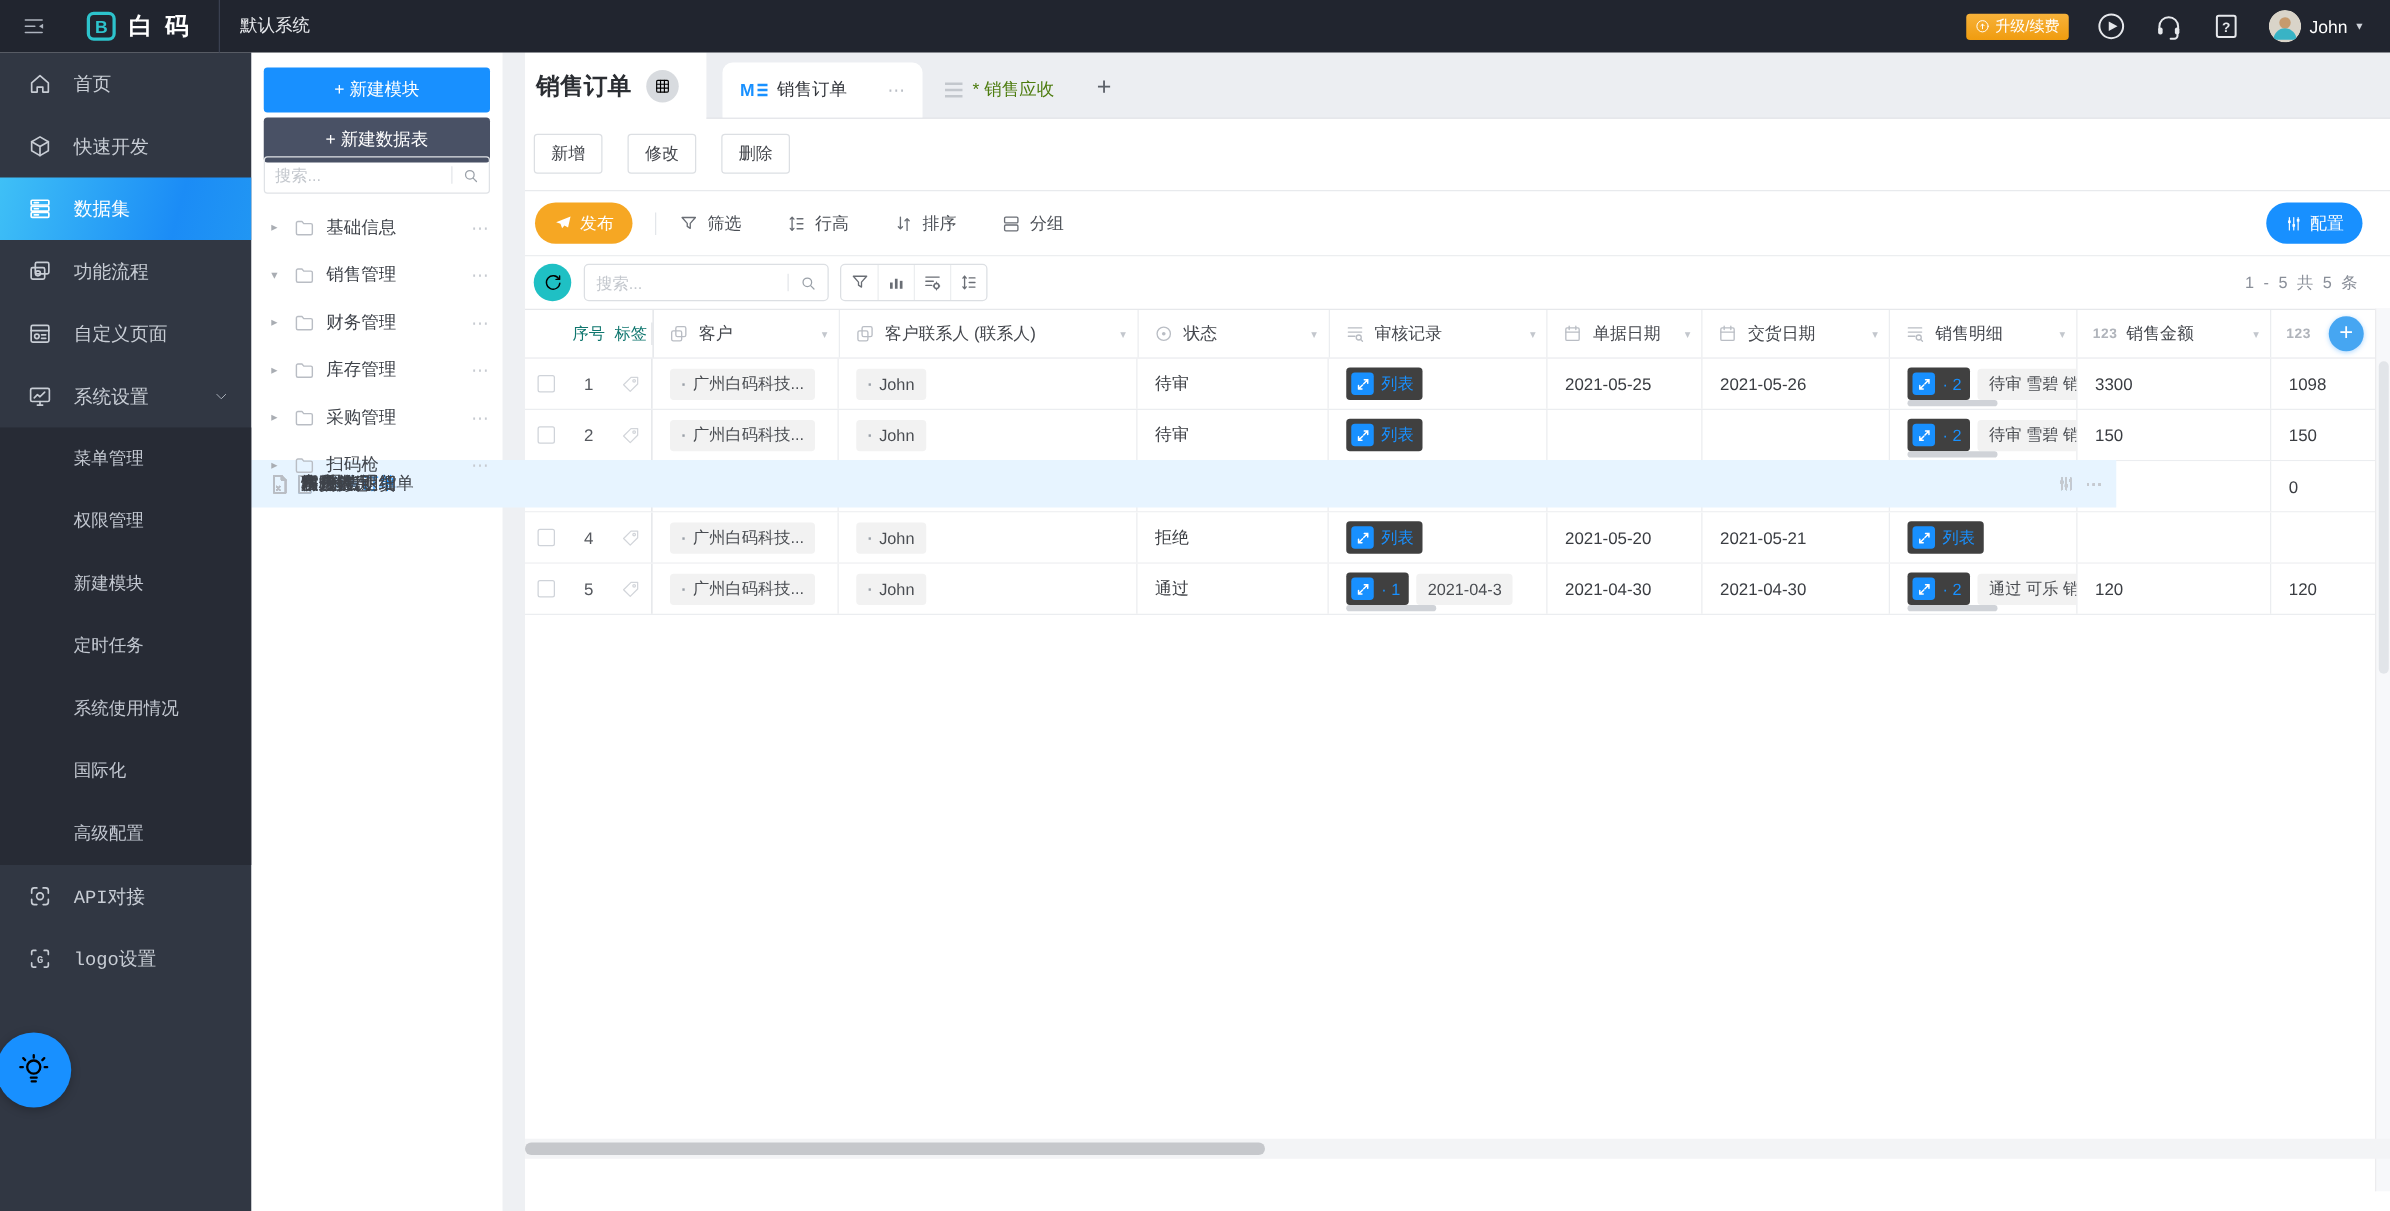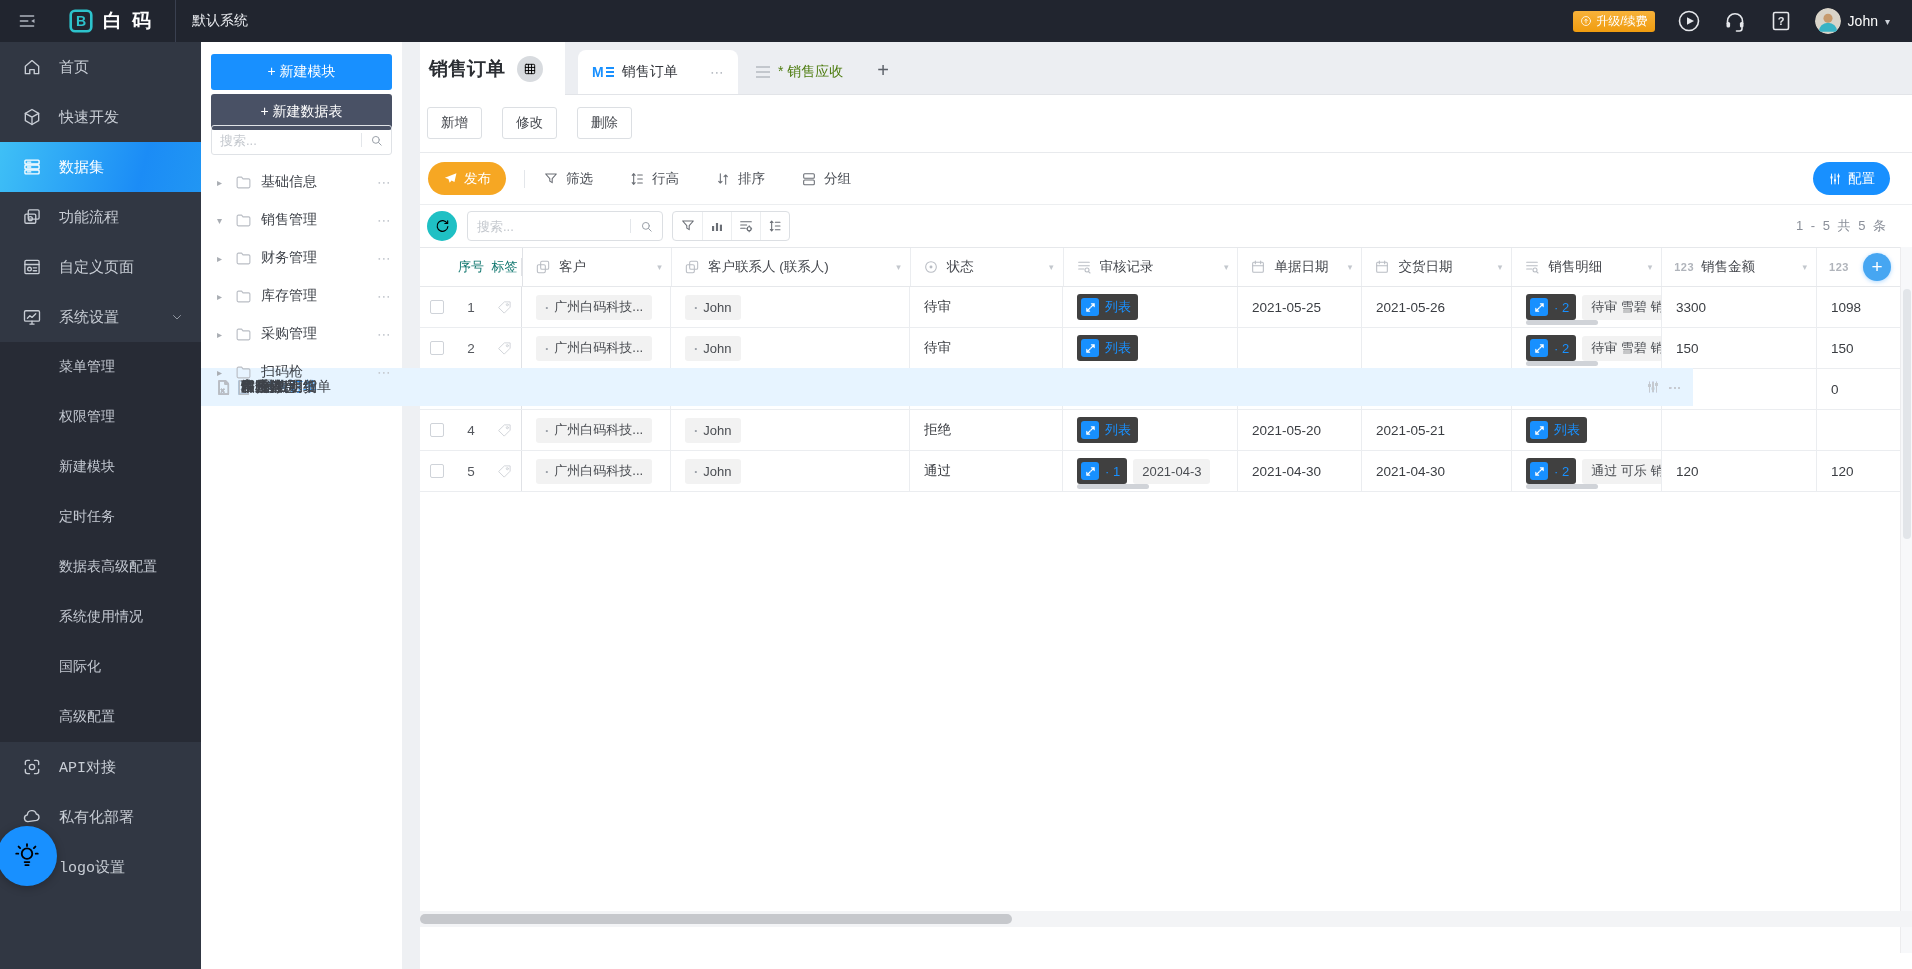--- a/index.html
+++ b/index.html
@@ -255,44 +255,35 @@
     <div class="sbItem">
         <span>权限管理</span>
       </div>
     <div class="sbItem">
         <span>新建模块</span>
       </div>
     <div class="sbItem">
         <span>定时任务</span>
       </div>
     <div class="sbItem">
-        <span>数据表高级配置</span>
-      </div>
-    <div class="sbItem">
         <span>系统使用情况</span>
       </div>
     <div class="sbItem">
         <span>国际化</span>
       </div>
     <div class="sbItem">
         <span>高级配置</span>
       </div>
   </div>
   <div class="sbItem">
     <svg class="sic oicon" viewBox="0 0 24 24">
         <circle cx="12" cy="12" r="3.2"></circle>
         <path d="M9 4H6.5A2.5 2.5 0 0 0 4 6.5V9M15 4h2.5A2.5 2.5 0 0 1 20 6.5V9M9 20H6.5A2.5 2.5 0 0 1 4 17.5V15M15 20h2.5a2.5 2.5 0 0 0 2.5-2.5V15"></path>
       </svg>
     <span>API对接</span>
-  </div>
-  <div class="sbItem">
-    <svg class="sic oicon" viewBox="0 0 24 24">
-        <path d="M7 17.5a4 4 0 0 1-.6-7.96A5.5 5.5 0 0 1 17.2 8.4a3.9 3.9 0 0 1 .3 7.6z"></path>
-      </svg>
-    <span>私有化部署</span>
   </div>
   <div class="sbItem">
     <svg class="sic oicon" viewBox="0 0 24 24">
         <path d="M4 8V5.5A1.5 1.5 0 0 1 5.5 4H8M16 4h2.5A1.5 1.5 0 0 1 20 5.5V8M20 16v2.5a1.5 1.5 0 0 1-1.5 1.5H16M8 20H5.5A1.5 1.5 0 0 1 4 18.5V16"></path>
         <text x="12" y="15.8" text-anchor="middle" font-size="10" font-weight="bold" fill="currentColor" stroke="none">G</text>
       </svg>
     <span>logo设置</span>
   </div>
 </div>
 

